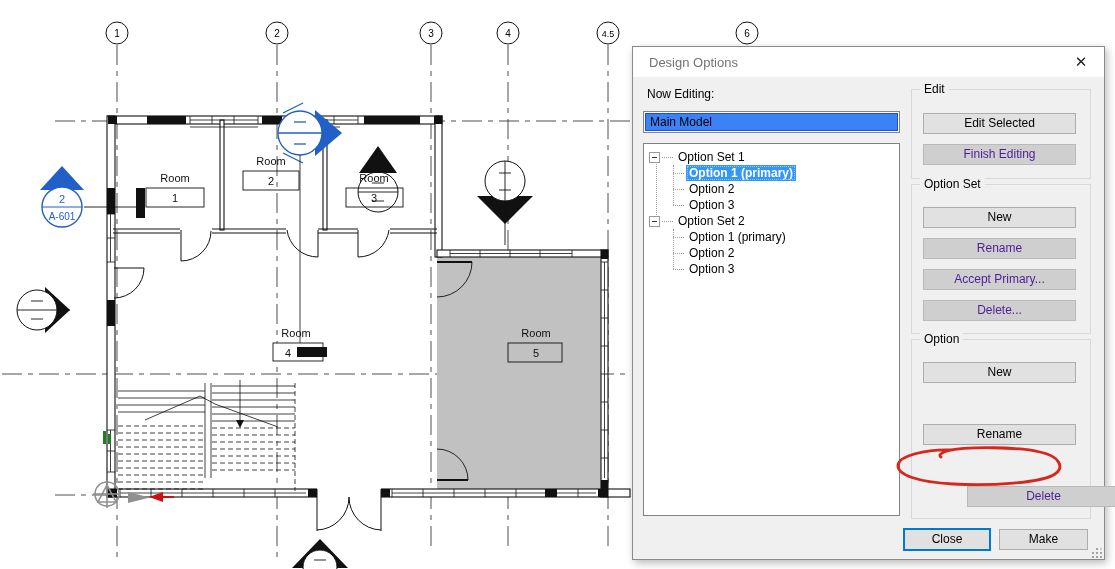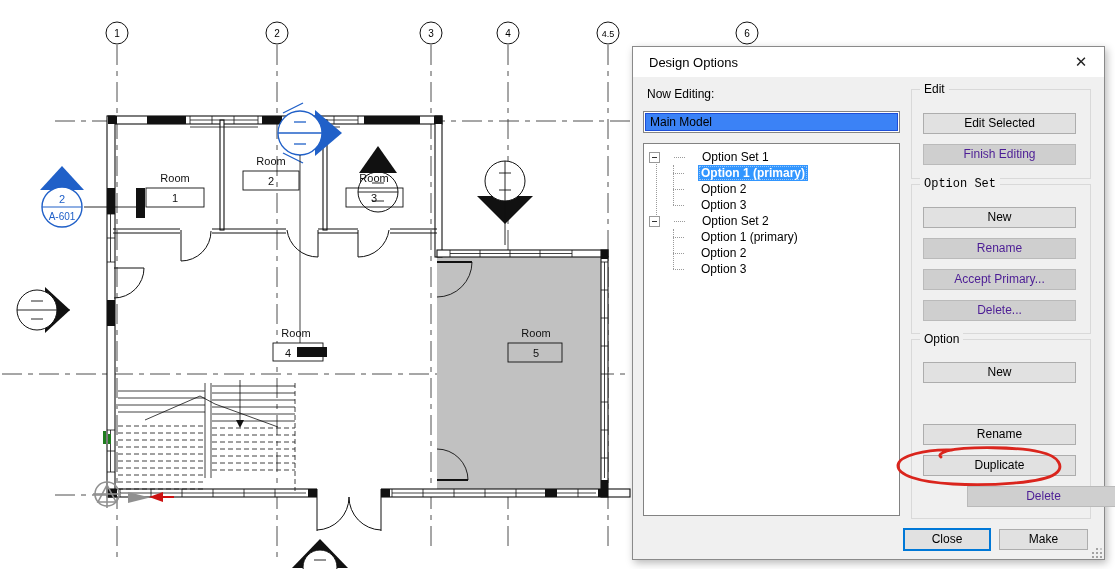--- a/index.html
+++ b/index.html
@@ -4,31 +4,31 @@
 <style>
   html,body{margin:0;padding:0;}
   #screen{position:relative;width:1115px;height:569px;background:#ffffff;overflow:hidden;
           font-family:"Liberation Sans",sans-serif;}
   svg text{font-family:"Liberation Sans",sans-serif;}
 
   
   .dialog{position:absolute;left:632px;top:46px;width:473px;height:514px;background:#f0f0f0;
           border:1px solid #8a8a8a;box-shadow:2px 3px 8px rgba(0,0,0,.28);box-sizing:border-box;font-size:12px;color:#000;}
   .titlebar{position:absolute;left:0;top:0;right:0;height:30px;background:#ffffff;}
-  .titlebar .title{position:absolute;left:16px;top:8px;font-size:13px;color:#000000;}
+  .titlebar .title{position:absolute;left:16px;top:8px;font-size:13px;color:#737373;}
   .close-x{position:absolute;right:14px;top:6px;width:18px;height:18px;text-align:center;
            font-size:15px;line-height:18px;color:#222;cursor:default;}
   .label{position:absolute;font-size:12px;}
   .field{position:absolute;left:10px;top:64px;width:257px;height:22px;background:#fff;
          border:1px solid #848484;box-sizing:border-box;padding:1px;}
   .field .inner{width:100%;height:100%;border:1px solid #1d4ed8;box-sizing:border-box;
                 line-height:16px;padding-left:4px;background:#3b82f6;}
   .treebox{position:absolute;left:10px;top:96px;width:257px;height:373px;background:#fff;
            border:1px solid #828282;box-sizing:border-box;overflow:hidden;}
-  .trow{position:relative;height:16px;line-height:16px;white-space:nowrap;display:flex;align-items:center;gap:12px;}
+  .trow{position:relative;height:16px;line-height:16px;white-space:nowrap;display:flex;align-items:center;}
   .trow.set{margin-left:5px;}
   .trow.child{margin-left:29px;}
   .expbox{display:inline-block;width:9px;height:9px;border:1px solid #999;background:#fff;position:relative;
           box-sizing:content-box;margin-right:2px;flex:none;}
   .expbox::after{content:"";position:absolute;left:2px;top:4px;width:5px;height:1px;background:#333;}
   .hdot{display:inline-block;width:11px;height:1px;border-bottom:1px dotted #9a9a9a;margin-right:2px;flex:none;}
   .tlabel{padding:0 3px;}
   .tlabel.sel{background:#3296ff;color:#fff;font-weight:bold;outline:1px dotted #9cc7f5;outline-offset:-2px;}
   .vdot{position:absolute;width:1px;border-left:1px dotted #9a9a9a;}
 
@@ -397,34 +397,33 @@
         </div>
       </div>
     </div>
 
     <div class="groupbox" style="left:278px;top:42px;width:178px;height:88px;">
       <span class="glabel">Edit</span>
     </div>
     <div class="btn" style="top:66px;">Edit Selected</div>
     <div class="btn dis" style="top:97px;">Finish Editing</div>
 
-    <div class="groupbox" style="left:278px;top:137px;width:178px;height:148px;font-family:Liberation Mono, monospace;">
+    <div class="groupbox" style="left:278px;top:137px;width:178px;height:148px;">
       <span class="glabel">Option Set</span>
     </div>
     <div class="btn" style="top:160px;">New</div>
     <div class="btn dis" style="top:191px;">Rename</div>
     <div class="btn dis" style="top:222px;">Accept Primary...</div>
     <div class="btn dis" style="top:253px;">Delete...</div>
 
     <div class="groupbox" style="left:278px;top:292px;width:178px;height:178px;">
       <span class="glabel">Option</span>
     </div>
     <div class="btn" style="top:315px;">New</div>
     <div class="btn" style="top:377px;">Rename</div>
-    <div class="btn" style="top:408px;">Duplicate</div>
     <div class="btn dis" style="top:439px;margin-left:44px;">Delete</div>
 
     <div class="btn default" style="left:270px;top:481px;width:88px;height:23px;line-height:19px;">Close</div>
     <div class="btn" style="left:366px;top:482px;width:89px;height:21px;">Make</div>
     <div class="grip"></div>
   </div>
 
   
   <svg class="annot-svg" width="1115" height="569" viewBox="0 0 1115 569">
     <path d="M 952,450 C 925,449 899,456 898,465 C 897,475 918,482 953,484

